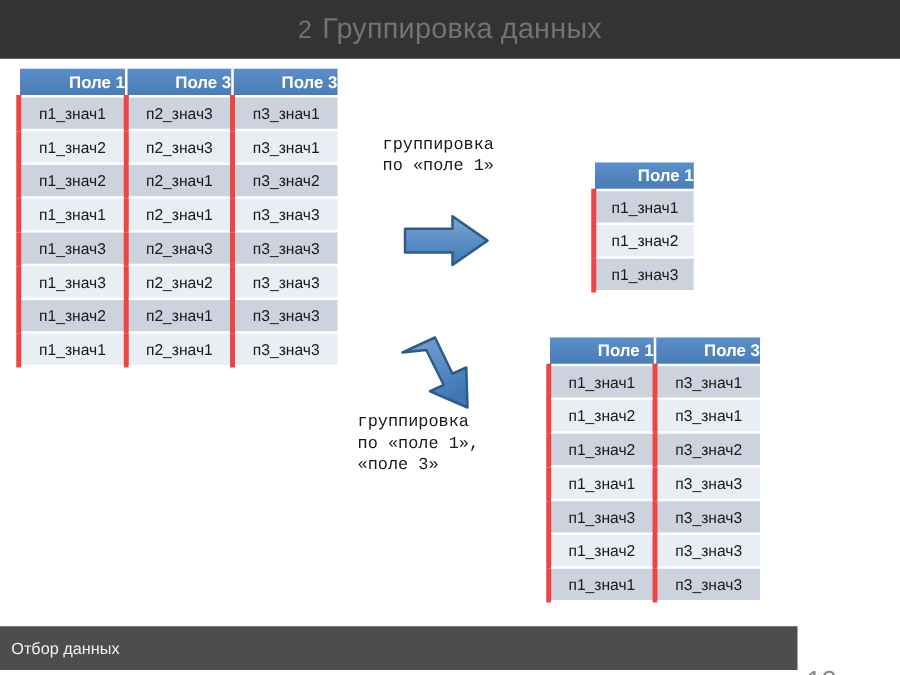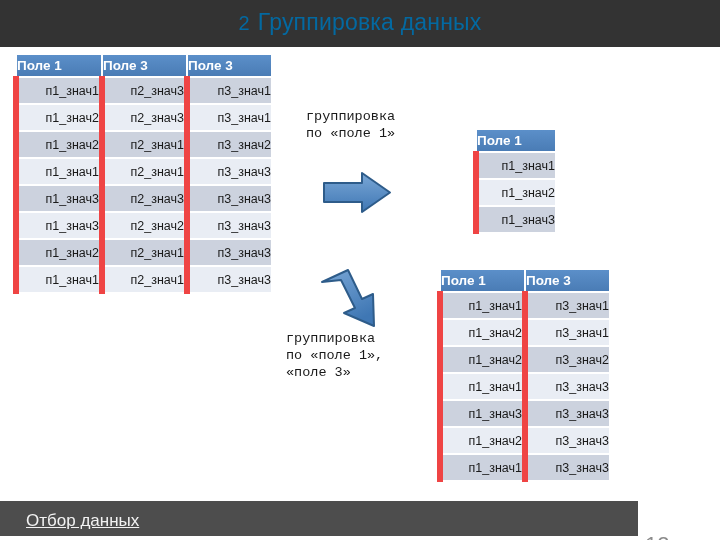--- a/index.html
+++ b/index.html
@@ -21,50 +21,50 @@
     left: 0; top: 0;
     width: 720px; height: 47px;
     background: #333333;
   }
   #slide-title {
     position: absolute;
     left: 0; top: 0;
     width: 720px; height: 47px;
     line-height: 45px;
     text-align: center;
-    color: #0369a1;
+    color: #737373;
     font-size: 23px;
     font-weight: 400;
     letter-spacing: 0.2px;
     white-space: nowrap;
   }
   #slide-title .tnum { margin-right: 8px; font-size: 20px; }
 
   
   .data-table {
     position: absolute;
     border-collapse: collapse;
     table-layout: fixed;
     background: #ffffff;
   }
   .data-table th {
     background: linear-gradient(to bottom, #5b8fc9 0%, #4a7cb5 100%);
     color: #ffffff;
     font-weight: bold;
-    text-align: left;
+    text-align: right;
     border-left: 2px solid #ffffff;
     border-right: 2px solid #ffffff;
     border-bottom: 2px solid #ffffff;
     padding: 0;
     white-space: nowrap;
   }
   .data-table td {
     color: #1a1a1a;
-    text-align: right;
-    border-left: 6px solid #ef4444;
+    text-align: center;
+    border-left: 4px solid #ef4444;
     border-right: 2px solid #ffffff;
     border-bottom: 2px solid #ffffff;
     padding: 0;
     white-space: nowrap;
     margin-top: 43px;
   }
   .data-table tr.alt-a td { background: #ccd2de; }
   .data-table tr.alt-b td { background: #e9edf4; }
 
   
@@ -118,25 +118,24 @@
 
   
   #footer-bar {
     position: absolute;
     left: 0; top: 501px;
     width: 638px; height: 35px;
     background: #4d4d4d;
   }
   #footer-text {
     position: absolute;
-    left: 26px; top: 511px;
+    left: 9px; top: 511px;
     color: #f2f2f2;
-    font-size: 17px;
-    white-space: nowrap;
-    text-decoration: underline;
+    font-size: 13px;
+    white-space: nowrap;
   }
   #page-number {
     position: absolute;
     left: 645px; top: 532px;
     width: 48px;
     text-align: left;
     color: #8c8c8c;
     font-size: 22px;
     white-space: nowrap;
   }

